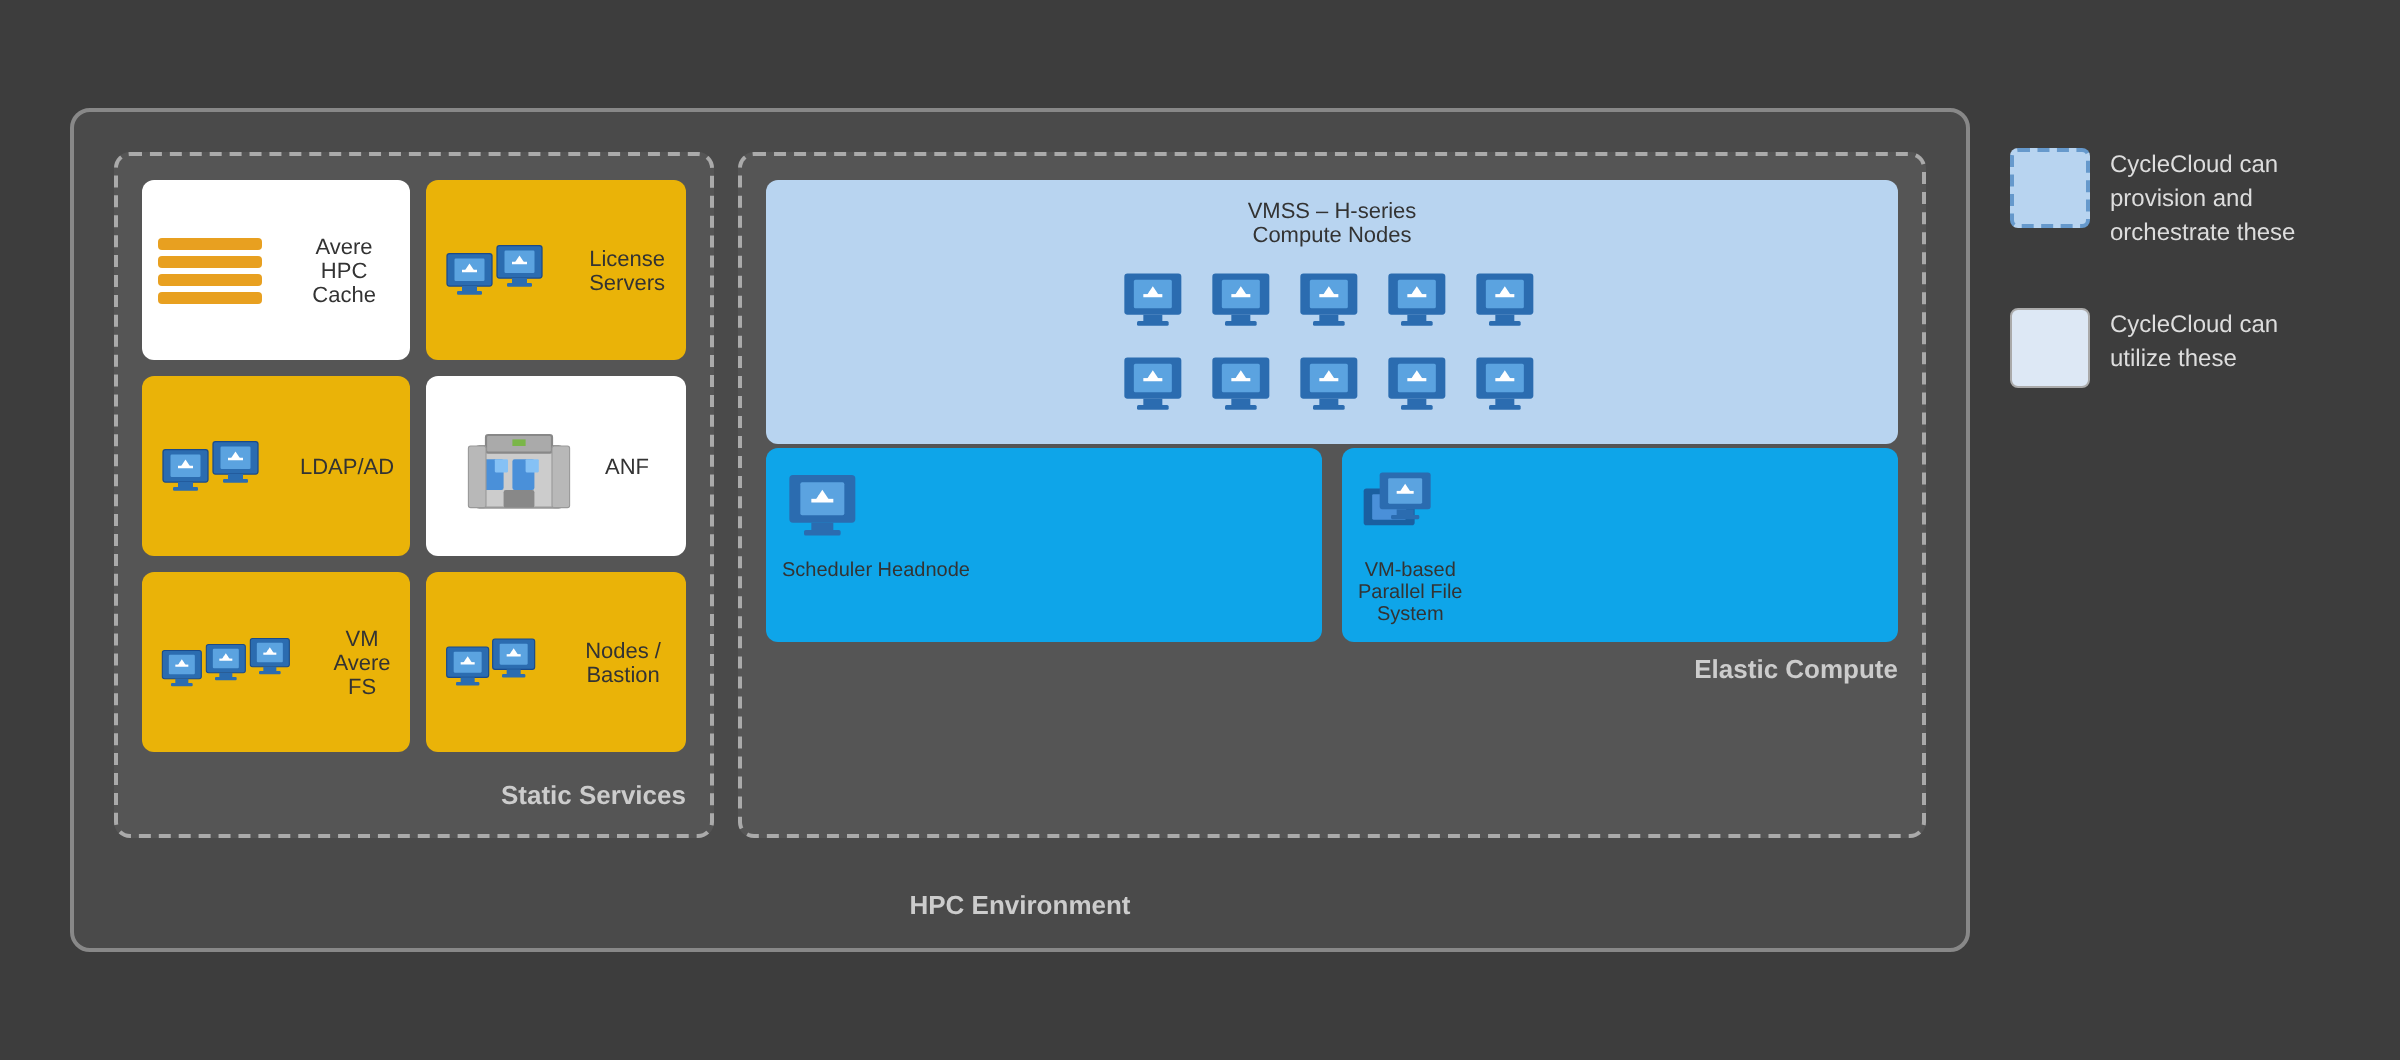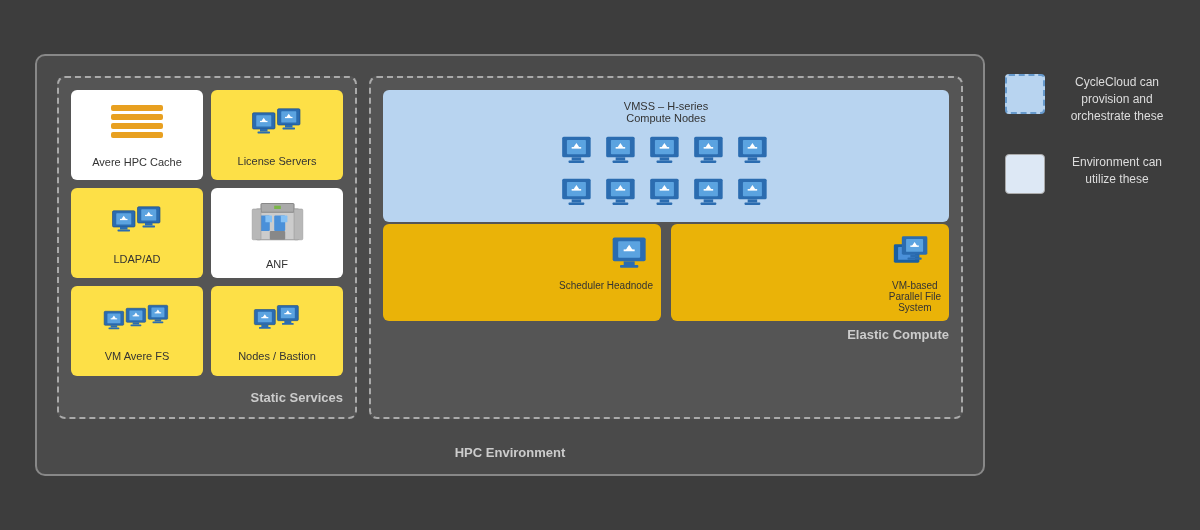--- a/index.html
+++ b/index.html
@@ -52,70 +52,69 @@
     .services-grid {
       display: grid;
       grid-template-columns: 1fr 1fr;
       gap: 8px;
     }
     .service-card {
       background: white;
       border-radius: 6px;
       padding: 10px 8px 8px 8px;
       display: flex;
-      flex-direction: column;
+      flex-direction: row;
       align-items: center;
       gap: 16px;
       min-height: 90px;
       justify-content: center;
     }
     .service-card.blue-bg {
-      background: #fde047;
+      background: #eab308;
     }
     .service-card-label {
       font-size: 11px;
       color: #333;
       text-align: center;
     }
     
     .section-label {
       text-align: right;
       color: #ccc;
       font-size: 13px;
       font-weight: bold;
       padding-top: 6px;
     }
     .compute-bottom-card {
-      background: #eab308;
+      background: #0ea5e9;
       border-radius: 6px;
       padding: 8px;
       display: flex;
       flex-direction: column;
-      align-items: flex-end;
+      align-items: flex-start;
       gap: 4px;
       flex: 1;
     }
     .compute-bottom-label {
       font-size: 10px;
       color: #333;
       text-align: center;
     }
     
     .legend {
       display: flex;
       flex-direction: column;
       gap: 30px;
       padding-top: 20px;
       width: 160px;
     }
     .legend-item {
       display: flex;
-      gap: 24px;
+      gap: 10px;
       align-items: flex-start;
-      text-align: center;
     }
     .legend-box {
       width: 40px;
       height: 40px;
       min-width: 40px;
       border-radius: 4px;
       background: #b8d4f0;
       border: 1px dashed #6699cc;
     }
     .legend-text {
@@ -455,16 +454,16 @@
     <div class="bottom-label">HPC Environment</div>
   </div>
 
   <div class="legend">
     <div class="legend-item">
       <div class="legend-box" style="border: 2px dashed #6699cc; background: #b8d4f0;"></div>
       <span class="legend-text">CycleCloud can provision and orchestrate these</span>
     </div>
     <div class="legend-item">
       <div class="legend-box" style="border: 1px solid #aaa; background: #dde8f5;"></div>
-      <span class="legend-text">Environment can utilize these</span>
+      <span class="legend-text">CycleCloud can utilize these</span>
     </div>
   </div>
 </div>
 
 </body></html>

